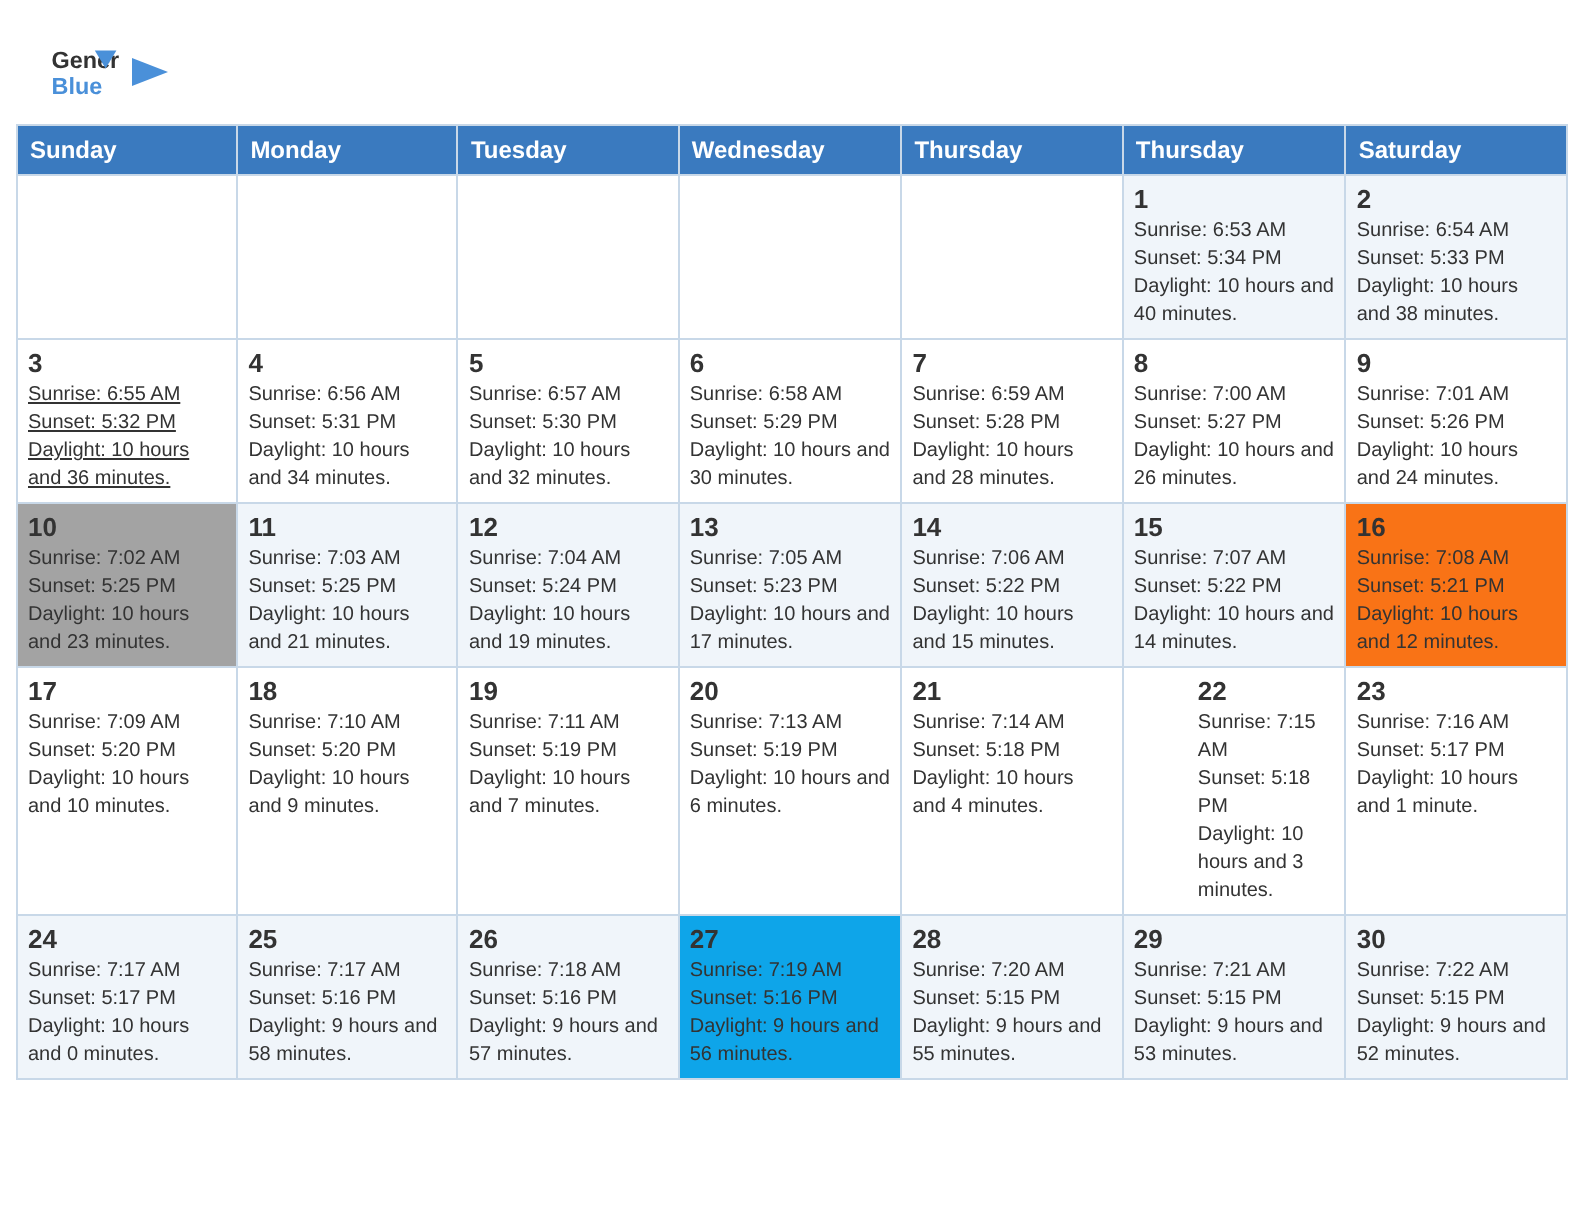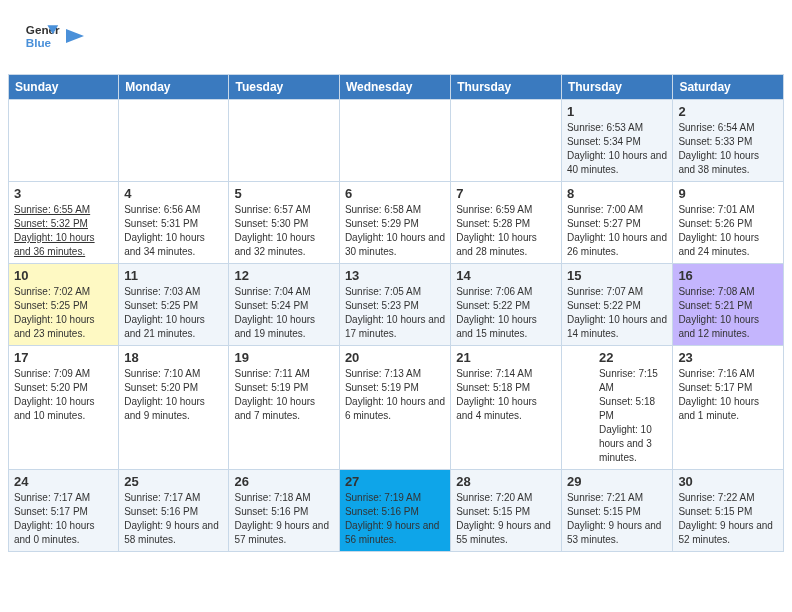--- a/index.html
+++ b/index.html
@@ -37,21 +37,20 @@
       color: #333;
     }
     .calendar {
       width: 100%;
       border-collapse: collapse;
       padding: 0 8px;
       margin: 0 auto;
     }
     .calendar-wrapper {
       padding: 0 8px 8px 8px;
-      margin-top: 12px;
     }
     .calendar th {
       background-color: #3a7abf;
       color: #fff;
       font-size: 12px;
       font-weight: bold;
       padding: 5px 6px;
       text-align: left;
       border: 1px solid #c8d8e8;
     }
@@ -184,21 +183,21 @@
 Daylight: 10 hours and 26 minutes.</div>
           </td>
           <td style="background: rgb(255, 255, 255);">
             <span class="day-num">9</span>
             <div class="day-info" style="white-space: pre-line;">Sunrise: 7:01 AM
 Sunset: 5:26 PM
 Daylight: 10 hours and 24 minutes.</div>
           </td>
         </tr>
         <tr>
-          <td style="background: #fef9c3;">
+          <td style="background: #a3a3a3;">
             <span class="day-num">10</span>
             <div class="day-info" style="white-space: pre-line;">Sunrise: 7:02 AM
 Sunset: 5:25 PM
 Daylight: 10 hours and 23 minutes.</div>
           </td>
           <td style="background: rgb(240, 245, 250);">
             <span class="day-num">11</span>
             <div class="day-info" style="white-space: pre-line;">Sunrise: 7:03 AM
 Sunset: 5:25 PM
 Daylight: 10 hours and 21 minutes.</div>
@@ -220,21 +219,21 @@
             <div class="day-info" style="white-space: pre-line;">Sunrise: 7:06 AM
 Sunset: 5:22 PM
 Daylight: 10 hours and 15 minutes.</div>
           </td>
           <td style="background: rgb(240, 245, 250);">
             <span class="day-num">15</span>
             <div class="day-info" style="white-space: pre-line;">Sunrise: 7:07 AM
 Sunset: 5:22 PM
 Daylight: 10 hours and 14 minutes.</div>
           </td>
-          <td style="background: #c4b5fd;">
+          <td style="background: #f97316;">
             <span class="day-num">16</span>
             <div class="day-info" style="white-space: pre-line;">Sunrise: 7:08 AM
 Sunset: 5:21 PM
 Daylight: 10 hours and 12 minutes.</div>
           </td>
         </tr>
         <tr>
           <td style="background: rgb(255, 255, 255);">
             <span class="day-num">17</span>
             <div class="day-info" style="white-space: pre-line;">Sunrise: 7:09 AM

